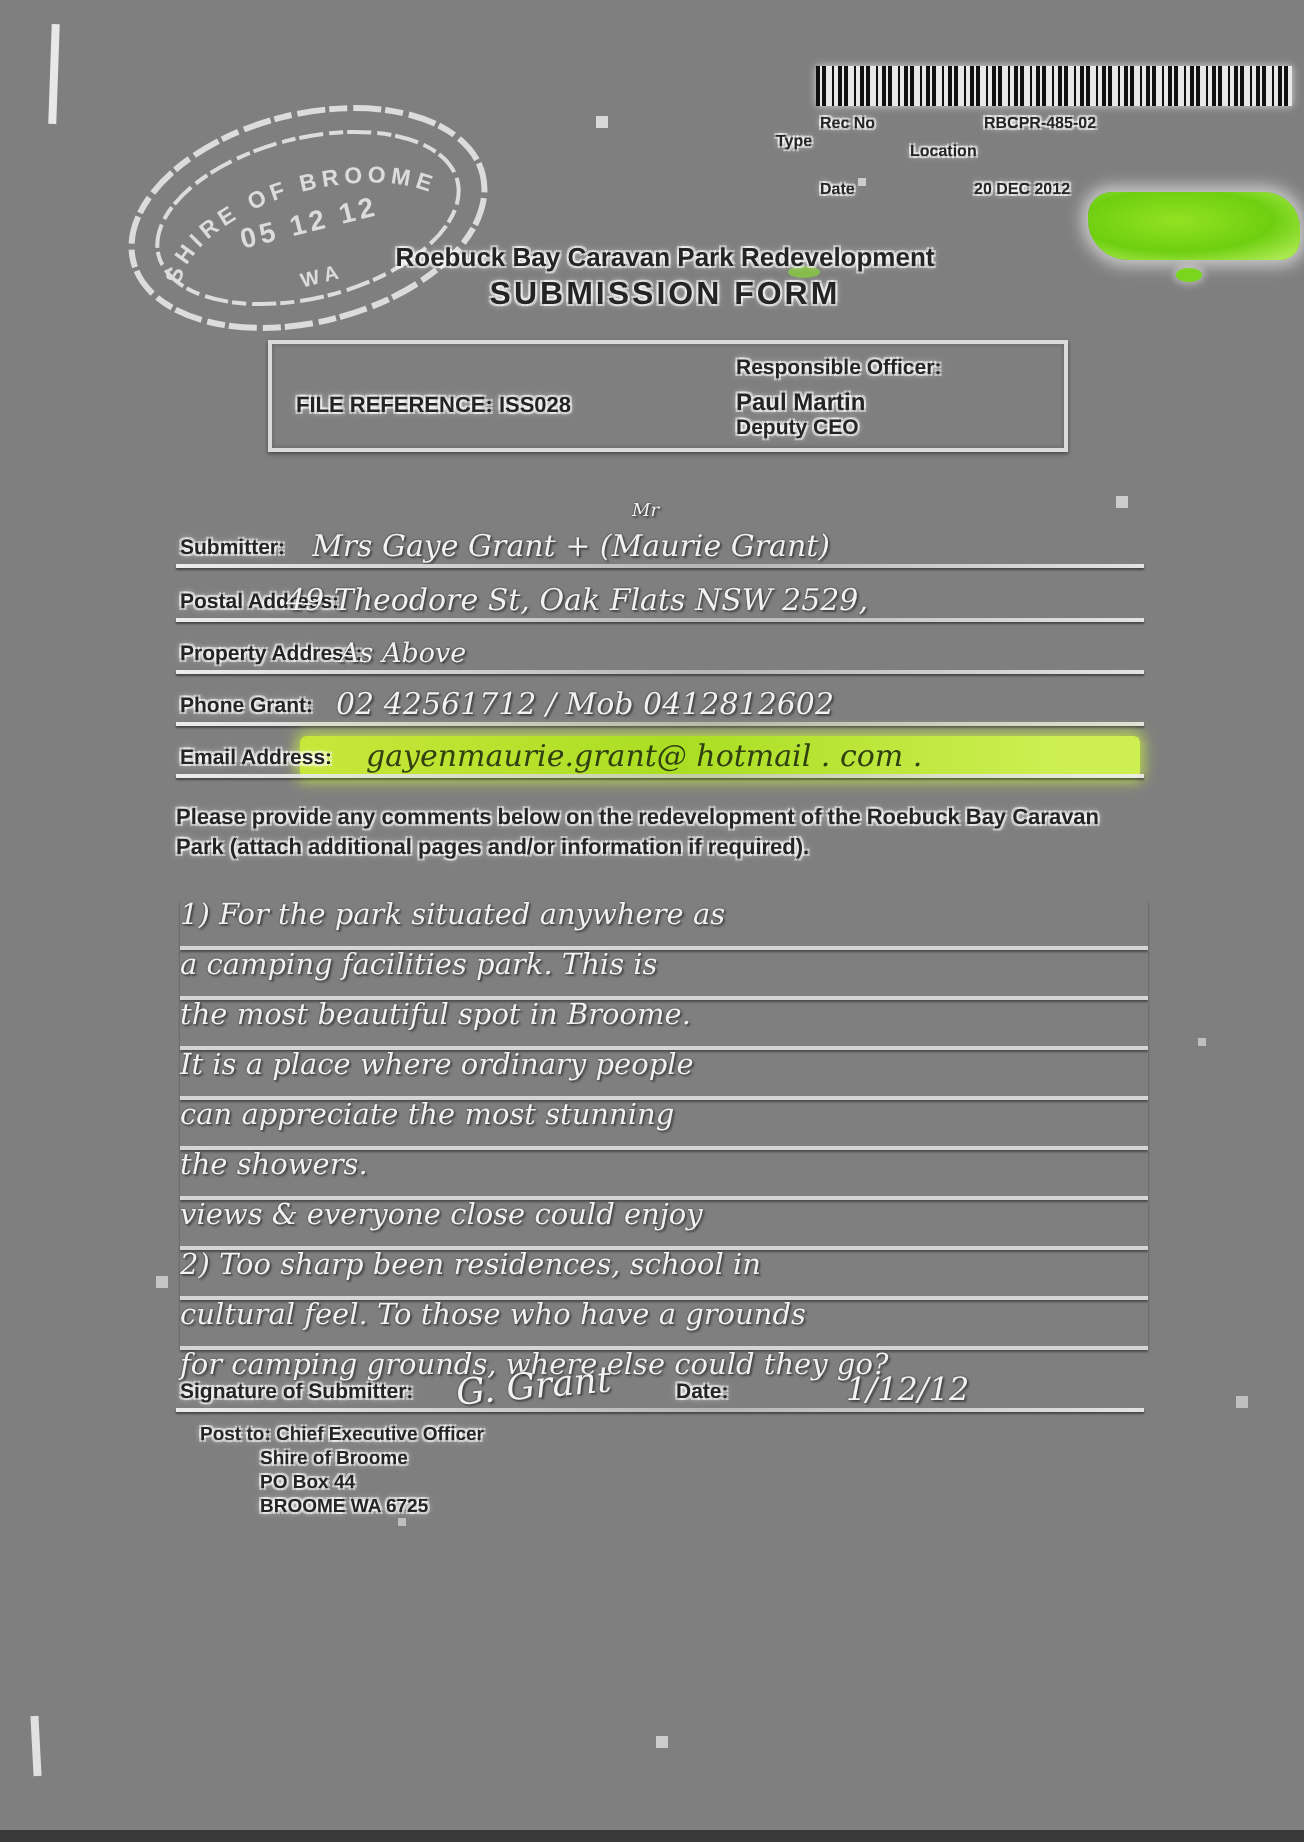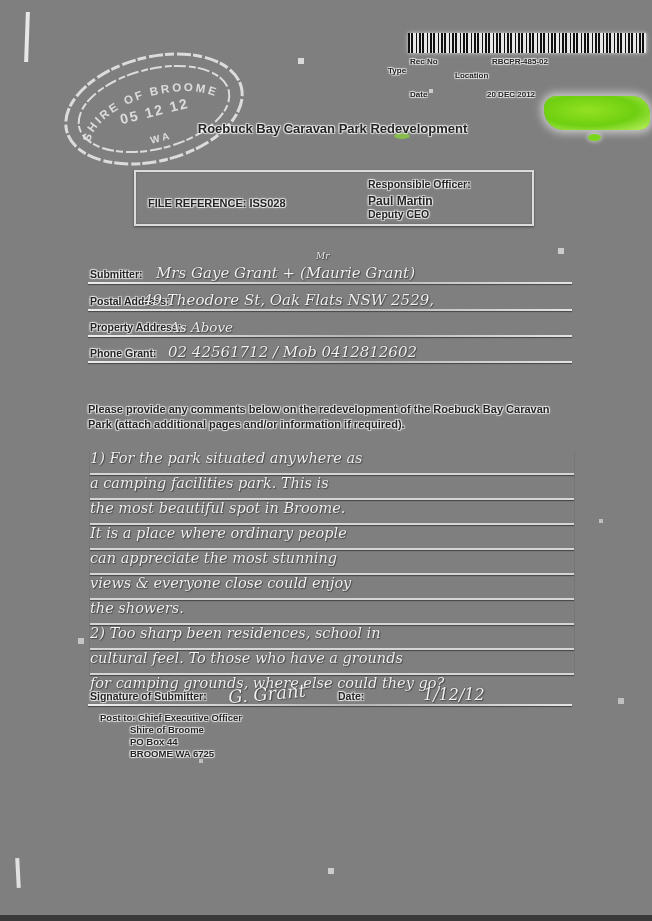--- a/index.html
+++ b/index.html
@@ -87,20 +87,21 @@
       <path id="stamp-arc" d="M 32 78 A 74 38 0 0 1 172 70" fill="none"></path>
       <text font-size="11.5" font-weight="bold" fill="#e9e9e9" letter-spacing="2.5">
         <textPath href="#stamp-arc">SHIRE OF BROOME</textPath>
       </text>
       <text x="102" y="68" text-anchor="middle" font-size="14" font-weight="bold" fill="#e9e9e9" letter-spacing="2">05 12 12</text>
       <text x="102" y="94" text-anchor="middle" font-size="10" font-weight="bold" fill="#e9e9e9" letter-spacing="3">WA</text>
     </g>
   </svg>
 
   <div class="abs print title1">Roebuck Bay Caravan Park Redevelopment</div>
+  <div class="abs print title2">SUBMISSION FORM</div>
 
   <div class="refbox">
     <span class="abs print" style="left:12px;top:25px;font-size:11px;">FILE REFERENCE: ISS028</span>
     <span class="abs print" style="left:232px;top:6px;font-size:10.5px;">Responsible Officer:</span>
     <span class="abs print" style="left:232px;top:22px;font-size:12px;">Paul Martin</span>
     <span class="abs print" style="left:232px;top:36px;font-size:10.5px;">Deputy CEO</span>
   </div>
 
   <div class="field-row" style="top:260px;">
     <span class="field-label print">Submitter:</span>
@@ -120,31 +121,37 @@
     <span class="field-value hand" style="left:82px;font-size:13.5px;">As Above</span>
     <div class="uline"></div>
   </div>
 
   <div class="field-row" style="top:339px;">
     <span class="field-label print">Phone Grant:</span>
     <span class="field-value hand" style="left:80px;">02 42561712  / Mob 0412812602</span>
     <div class="uline"></div>
   </div>
 
+  <div class="field-row" style="top:365px;">
+    <div class="hilite"></div>
+    <span class="field-label print">Email Address:</span>
+    <span class="field-value" style="left:95px;font-family:'DejaVu Serif',serif;font-style:italic;color:#30400f;">gayenmaurie.grant@ hotmail . com .</span>
+    <div class="uline"></div>
+  </div>
 
   <div class="abs print instructions">Please provide any comments below on the redevelopment of the Roebuck Bay Caravan Park (attach additional pages and/or information if required).</div>
 
   <div class="comments">
     <div class="cline hand">1)  For the park situated anywhere as</div>
     <div class="cline hand">a camping facilities park.  This is</div>
     <div class="cline hand">the most beautiful spot in Broome.</div>
     <div class="cline hand">It is a place where ordinary people</div>
     <div class="cline hand">can appreciate the most stunning</div>
+    <div class="cline hand">the showers.</div>
     <div class="cline hand">views &amp; everyone close could enjoy</div>
-    <div class="cline hand">the showers.</div>
     <div class="cline hand">2) Too sharp been residences, school in</div>
     <div class="cline hand">cultural feel.  To those who have a grounds</div>
     <div class="cline hand noline">for camping grounds, where else could they go?</div>
   </div>
 
   <div class="field-row" style="top:682px;">
     <span class="field-label print">Signature of Submitter:</span>
     <span class="field-value hand sig-name" style="left:140px;font-size:18px;">G. Grant</span>
     <span class="field-label print" style="left:250px;margin-top:24px;">Date:</span>
     <span class="field-value hand" style="left:335px;font-size:16px;">1/12/12</span>

